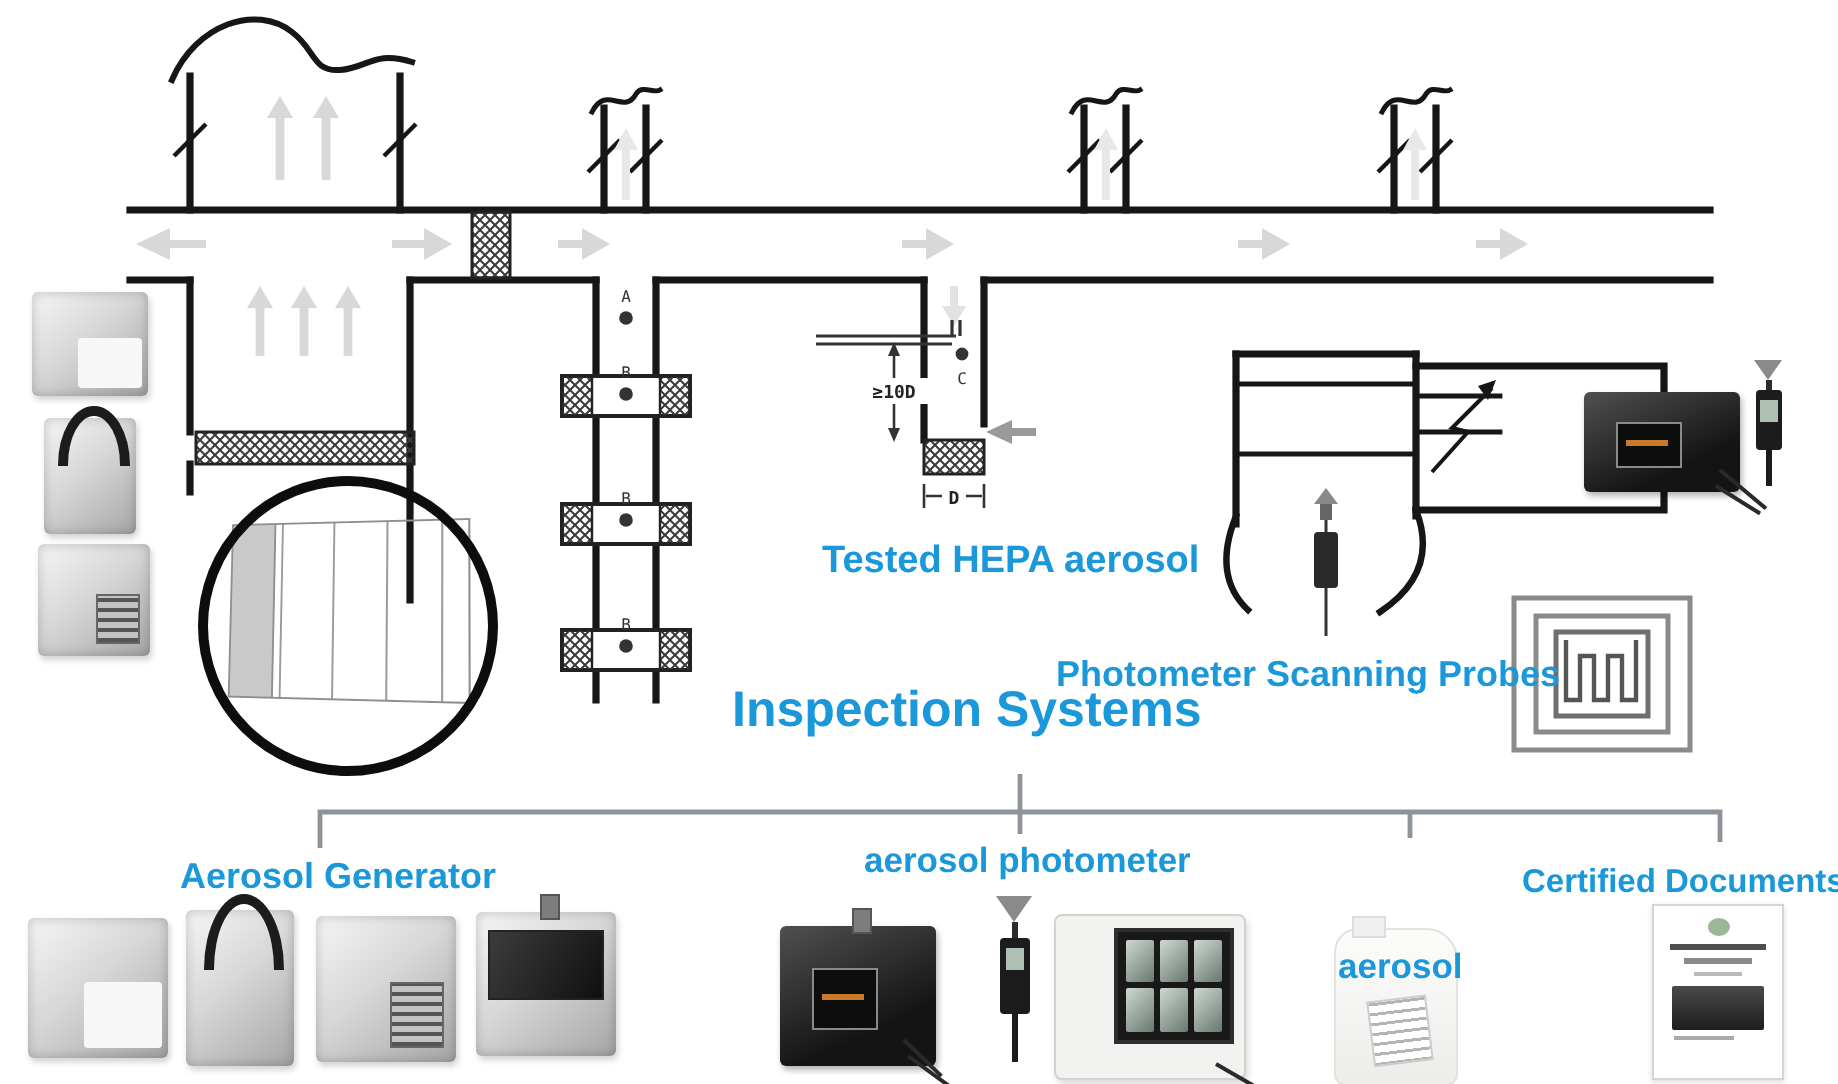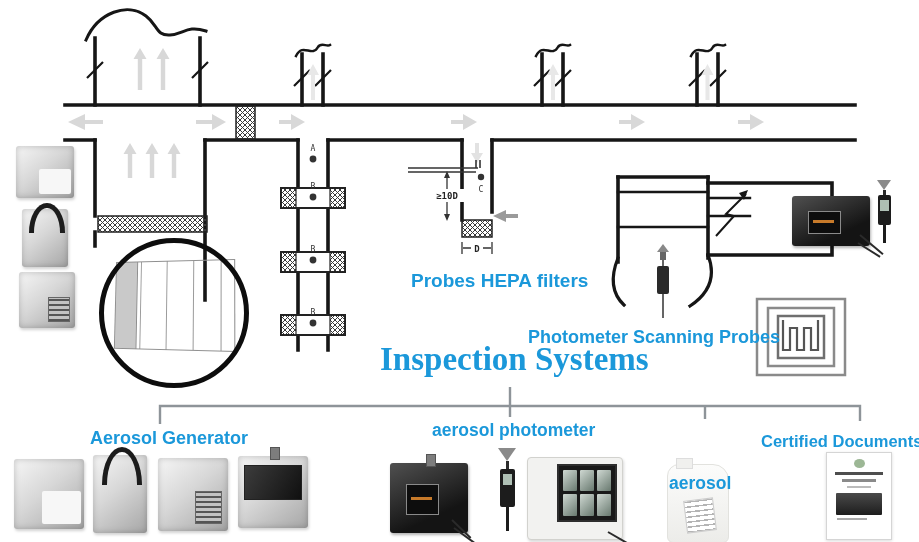--- a/index.html
+++ b/index.html
@@ -265,21 +265,21 @@
 
   <div class="photo doc" style="left:826px;top:452px;width:64px;height:86px;">
     <div class="dlogo"></div>
     <div class="dline1"></div>
     <div class="dline2"></div>
     <div class="dline3"></div>
     <div class="dimg"></div>
     <div class="dsmall"></div>
   </div>
 
-  <div class="blue-label" style="left:411px;top:271px;font-size:19px;">Probes HEPA filters</div>
+  <div class="blue-label" style="left:411px;top:271px;font-size:19px;">Tested HEPA aerosol</div>
   <div class="blue-label" style="left:528px;top:328px;font-size:18px;">Photometer Scanning Probes</div>
-  <div class="blue-label" style="left:380px;top:342px;font-size:33px;font-family:Liberation Serif, serif;">Inspection Systems</div>
+  <div class="blue-label" style="left:366px;top:342px;font-size:25px;">Inspection Systems</div>
   <div class="blue-label" style="left:90px;top:429px;font-size:18px;">Aerosol Generator</div>
   <div class="blue-label" style="left:432px;top:421px;font-size:17.5px;">aerosol photometer</div>
   <div class="blue-label" style="left:669px;top:440px;font-size:17.5px;margin-top:34px;">aerosol</div>
   <div class="blue-label" style="left:761px;top:433px;font-size:16.5px;">Certified Documents</div>
 
 </div>
 
 </body></html>

